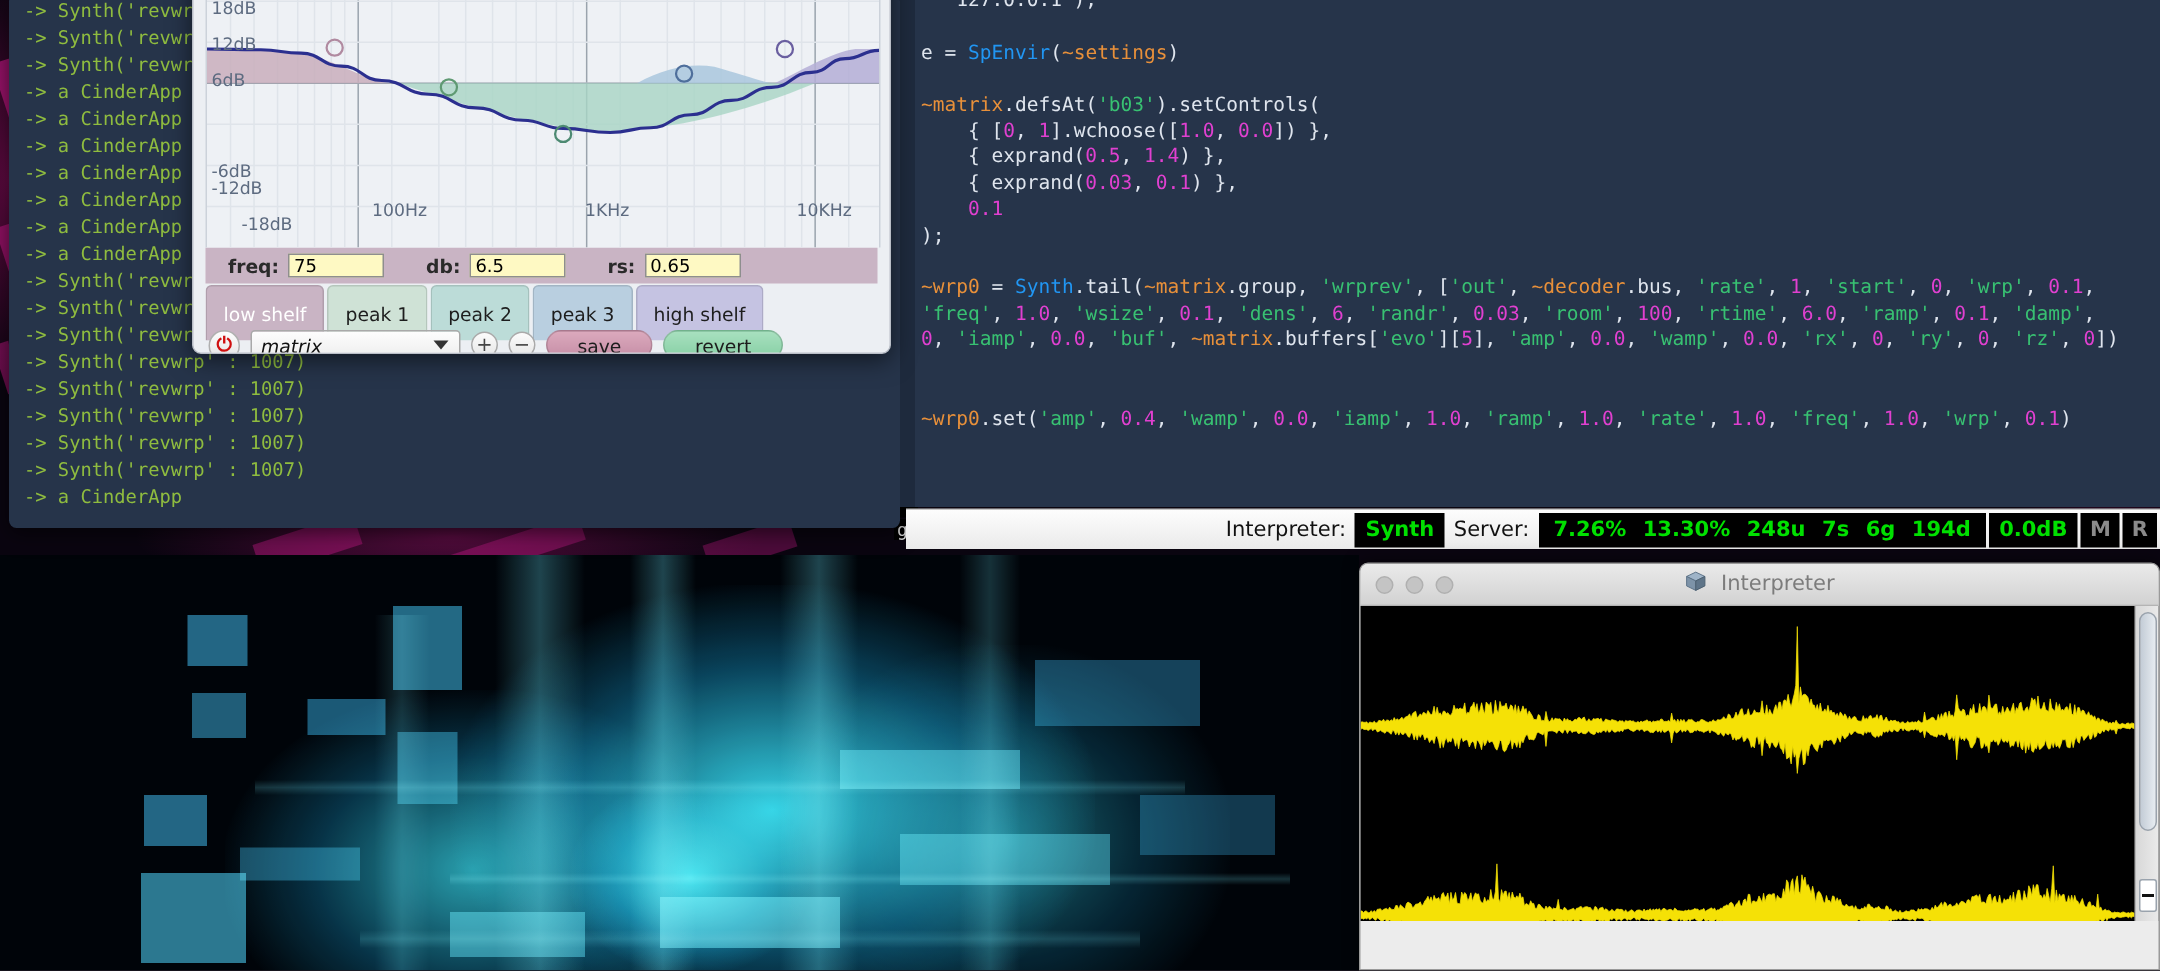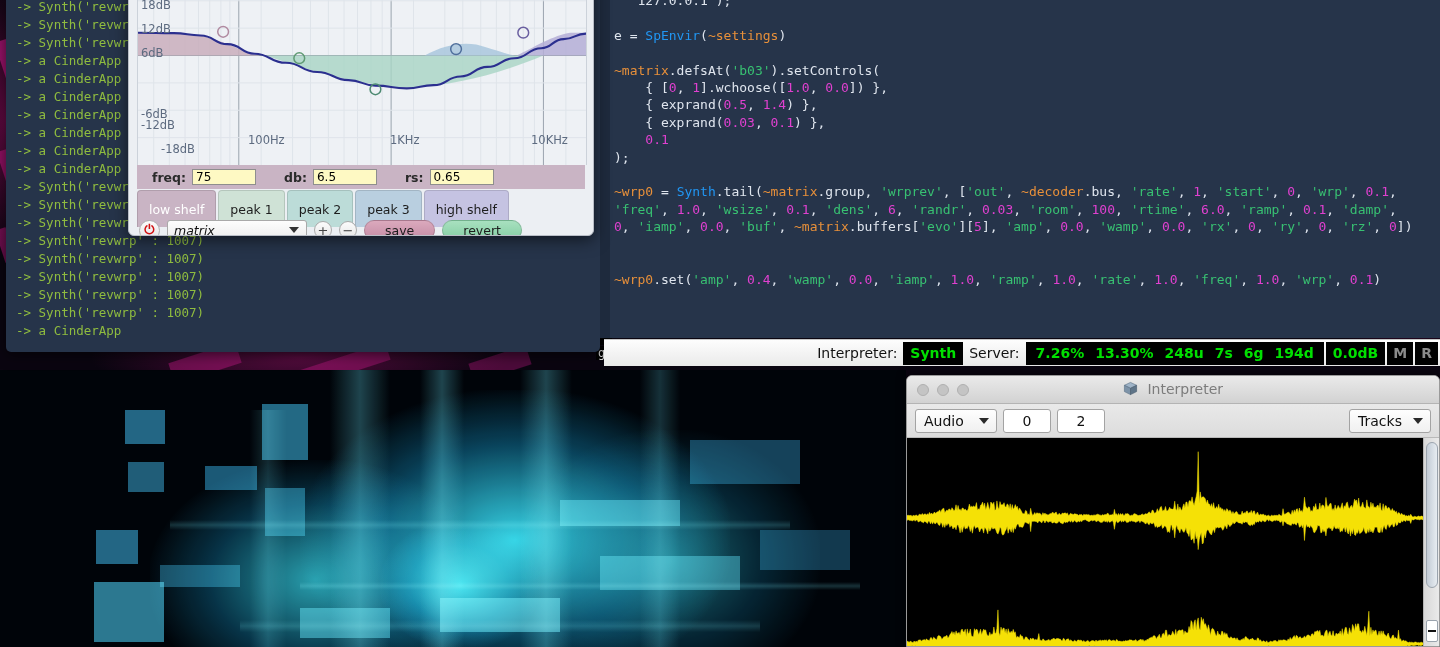--- a/index.html
+++ b/index.html
@@ -454,33 +454,20 @@
         <span class="cube-icon">
           <svg width="15" height="15" viewBox="0 0 16 16">
             <polygon points="8,1.5 14.5,4.6 8,7.8 1.5,4.6" fill="#9fb4c8" stroke="#5e7488" stroke-width="0.7"></polygon>
             <polygon points="1.5,4.6 8,7.8 8,14.5 1.5,11.3" fill="#7d93a8" stroke="#5e7488" stroke-width="0.7"></polygon>
             <polygon points="14.5,4.6 8,7.8 8,14.5 14.5,11.3" fill="#5e7488" stroke="#4c5f70" stroke-width="0.7"></polygon>
           </svg>
         </span>
         <span>Interpreter</span>
       </div>
     </div>
-    <div class="scope-toolbar">
-      <div class="tb-select">
-        <span>Audio</span>
-        <span class="caret"></span>
-      </div>
-      <div class="tb-num">0</div>
-      <div class="tb-num">2</div>
-      <div class="tb-spacer"></div>
-      <div class="tb-select">
-        <span>Tracks</span>
-        <span class="caret"></span>
-      </div>
-    </div>
     <div class="scope-body">
       <div class="scope-canvas">
         <svg id="scope-svg" width="100%" height="100%" viewBox="0 0 505 210" preserveAspectRatio="none">
             <path d="M0,77.6 L1,77.2 L2,77.5 L3,77.6 L4,77.2 L5,78.5 L6,77.3 L7,77.7 L8,77.8 L9,76.8 L10,78.1 L11,77.7 L12,76.2 L13,76.5 L14,76.9 L15,75.5 L16,77.1 L17,76.1 L18,76.0 L19,76.9 L20,75.8 L21,76.7 L22,74.4 L23,76.3 L24,75.1 L25,76.2 L26,75.2 L27,74.1 L28,75.6 L29,74.3 L30,73.7 L31,73.4 L32,71.9 L33,74.6 L34,71.7 L35,70.8 L36,70.2 L37,74.7 L38,73.3 L39,71.9 L40,73.0 L41,70.9 L42,71.3 L43,72.5 L44,69.7 L45,71.2 L46,72.9 L47,71.5 L48,66.8 L49,72.5 L50,67.5 L51,72.1 L52,71.2 L53,73.1 L54,70.1 L55,70.2 L56,71.9 L57,71.1 L58,72.6 L59,72.8 L60,70.8 L61,66.1 L62,69.2 L63,68.3 L64,68.9 L65,68.0 L66,68.7 L67,68.6 L68,64.6 L69,72.3 L70,70.8 L71,71.5 L72,67.2 L73,66.4 L74,64.1 L75,69.0 L76,65.1 L77,71.7 L78,69.1 L79,64.5 L80,69.0 L81,72.2 L82,64.0 L83,65.1 L84,66.5 L85,64.2 L86,72.2 L87,71.8 L88,62.9 L89,69.2 L90,71.5 L91,63.6 L92,67.1 L93,66.7 L94,66.8 L95,64.7 L96,69.0 L97,68.9 L98,65.9 L99,66.7 L100,70.7 L101,65.8 L102,72.2 L103,66.6 L104,71.3 L105,69.7 L106,66.6 L107,69.5 L108,68.3 L109,73.1 L110,69.9 L111,71.5 L112,73.2 L113,75.6 L114,75.7 L115,75.9 L116,72.4 L117,73.0 L118,76.7 L119,76.1 L120,76.9 L121,70.3 L122,75.1 L123,77.4 L124,76.5 L125,74.5 L126,76.6 L127,74.8 L128,75.2 L129,75.4 L130,75.2 L131,76.3 L132,77.4 L133,74.7 L134,76.5 L135,75.1 L136,76.4 L137,76.2 L138,77.3 L139,76.5 L140,75.4 L141,76.0 L142,74.5 L143,74.4 L144,75.7 L145,74.7 L146,74.0 L147,76.7 L148,76.8 L149,75.2 L150,76.7 L151,76.6 L152,75.0 L153,75.5 L154,75.1 L155,74.9 L156,75.7 L157,74.9 L158,77.5 L159,77.0 L160,75.3 L161,75.9 L162,76.2 L163,76.6 L164,75.7 L165,76.0 L166,76.3 L167,76.6 L168,77.5 L169,76.4 L170,76.8 L171,76.5 L172,77.9 L173,76.3 L174,76.8 L175,76.7 L176,76.4 L177,76.9 L178,76.6 L179,77.5 L180,77.6 L181,77.0 L182,77.7 L183,76.7 L184,77.4 L185,76.8 L186,76.5 L187,75.9 L188,77.2 L189,76.7 L190,77.9 L191,76.6 L192,77.2 L193,76.8 L194,76.5 L195,76.8 L196,75.3 L197,75.6 L198,77.2 L199,76.9 L200,77.0 L201,76.2 L202,77.3 L203,71.4 L204,76.4 L205,75.7 L206,77.7 L207,75.4 L208,77.6 L209,75.5 L210,76.9 L211,75.6 L212,77.6 L213,77.2 L214,75.6 L215,76.0 L216,75.6 L217,76.3 L218,77.4 L219,77.7 L220,77.0 L221,77.4 L222,75.8 L223,75.7 L224,76.2 L225,76.8 L226,77.4 L227,77.6 L228,77.0 L229,77.3 L230,75.8 L231,76.7 L232,77.0 L233,75.7 L234,76.0 L235,75.9 L236,75.1 L237,73.8 L238,75.3 L239,75.1 L240,72.0 L241,72.6 L242,75.2 L243,75.1 L244,73.9 L245,70.7 L246,73.7 L247,72.0 L248,69.1 L249,68.4 L250,73.2 L251,72.3 L252,72.3 L253,68.5 L254,72.9 L255,72.7 L256,71.7 L257,69.2 L258,71.1 L259,71.0 L260,71.3 L261,70.6 L262,63.2 L263,70.9 L264,72.6 L265,65.9 L266,72.6 L267,68.9 L268,71.3 L269,72.6 L270,68.5 L271,65.8 L272,69.9 L273,64.1 L274,64.1 L275,69.3 L276,63.2 L277,62.5 L278,64.3 L279,58.9 L280,64.4 L281,67.4 L282,62.7 L283,58.7 L284,52.9 L285,13.7 L286,64.9 L287,53.9 L288,60.3 L289,59.0 L290,58.8 L291,59.6 L292,61.1 L293,65.8 L294,62.0 L295,66.0 L296,66.0 L297,69.1 L298,65.7 L299,70.0 L300,64.7 L301,70.3 L302,70.5 L303,68.6 L304,71.0 L305,66.2 L306,71.1 L307,69.4 L308,71.4 L309,70.8 L310,73.4 L311,71.5 L312,74.0 L313,70.6 L314,71.9 L315,74.0 L316,71.9 L317,73.5 L318,76.2 L319,73.5 L320,75.9 L321,74.7 L322,73.6 L323,74.0 L324,76.2 L325,76.7 L326,76.8 L327,76.8 L328,73.1 L329,76.0 L330,74.6 L331,75.6 L332,73.4 L333,73.0 L334,75.4 L335,74.5 L336,74.7 L337,72.4 L338,76.1 L339,73.1 L340,72.9 L341,76.7 L342,75.9 L343,74.0 L344,76.4 L345,77.2 L346,76.0 L347,76.7 L348,76.4 L349,76.2 L350,77.4 L351,77.0 L352,78.3 L353,77.5 L354,77.2 L355,78.2 L356,78.2 L357,76.9 L358,77.9 L359,77.6 L360,77.2 L361,77.6 L362,77.2 L363,77.7 L364,76.2 L365,77.1 L366,77.9 L367,77.7 L368,70.7 L369,76.3 L370,76.2 L371,75.6 L372,74.8 L373,74.2 L374,74.5 L375,76.3 L376,76.4 L377,72.3 L378,76.0 L379,71.8 L380,74.8 L381,71.3 L382,70.7 L383,75.1 L384,70.0 L385,73.5 L386,72.5 L387,74.5 L388,70.0 L389,59.2 L390,67.8 L391,69.7 L392,70.7 L393,68.8 L394,69.3 L395,73.7 L396,72.5 L397,73.4 L398,68.2 L399,70.3 L400,65.6 L401,71.9 L402,71.3 L403,71.5 L404,65.0 L405,71.3 L406,67.4 L407,66.9 L408,68.1 L409,71.4 L410,59.4 L411,66.9 L412,68.9 L413,67.4 L414,65.5 L415,65.4 L416,72.5 L417,70.5 L418,72.8 L419,66.9 L420,71.6 L421,69.9 L422,67.4 L423,69.5 L424,71.1 L425,68.0 L426,64.8 L427,72.0 L428,67.7 L429,69.1 L430,64.9 L431,64.1 L432,69.2 L433,70.7 L434,68.4 L435,67.2 L436,70.5 L437,66.4 L438,61.2 L439,63.2 L440,61.9 L441,68.1 L442,60.0 L443,67.9 L444,69.4 L445,67.5 L446,64.2 L447,69.0 L448,69.7 L449,70.5 L450,61.9 L451,68.0 L452,69.0 L453,70.4 L454,64.2 L455,68.9 L456,65.2 L457,69.8 L458,68.7 L459,70.0 L460,67.7 L461,67.1 L462,70.2 L463,64.9 L464,71.6 L465,72.9 L466,65.8 L467,72.6 L468,67.7 L469,67.8 L470,71.3 L471,69.4 L472,69.8 L473,72.2 L474,72.8 L475,70.5 L476,73.1 L477,72.6 L478,74.3 L479,73.3 L480,76.4 L481,74.6 L482,75.0 L483,77.2 L484,75.3 L485,76.4 L486,77.1 L487,76.8 L488,78.3 L489,77.6 L490,78.3 L491,77.3 L492,78.2 L493,76.2 L494,78.1 L495,78.9 L496,78.8 L497,78.2 L498,78.7 L499,79.0 L500,78.2 L501,78.0 L502,78.8 L503,78.1 L504,78.1 L505,78.7 L505,81.7 L504,81.5 L503,80.9 L502,82.0 L501,81.6 L500,81.6 L499,81.4 L498,81.0 L497,81.1 L496,81.9 L495,81.7 L494,81.7 L493,85.4 L492,82.5 L491,82.5 L490,82.7 L489,81.7 L488,83.5 L487,82.7 L486,82.3 L485,84.1 L484,82.6 L483,84.9 L482,85.0 L481,83.7 L480,86.9 L479,87.6 L478,83.8 L477,88.4 L476,88.9 L475,85.4 L474,87.1 L473,88.1 L472,89.6 L471,86.5 L470,86.8 L469,91.5 L468,90.5 L467,87.0 L466,89.9 L465,94.4 L464,88.8 L463,94.5 L462,94.4 L461,93.9 L460,88.7 L459,89.4 L458,88.8 L457,92.3 L456,94.9 L455,92.5 L454,94.0 L453,90.1 L452,94.4 L451,90.7 L450,95.0 L449,95.4 L448,93.4 L447,89.0 L446,92.8 L445,93.9 L444,95.1 L443,95.6 L442,91.1 L441,95.3 L440,94.3 L439,97.5 L438,96.7 L437,89.9 L436,95.8 L435,92.0 L434,98.1 L433,90.2 L432,96.0 L431,94.6 L430,88.8 L429,94.1 L428,89.6 L427,90.3 L426,93.4 L425,92.5 L424,94.2 L423,89.0 L422,91.1 L421,89.5 L420,90.9 L419,90.1 L418,87.6 L417,91.0 L416,92.9 L415,89.8 L414,90.8 L413,88.8 L412,90.6 L411,90.0 L410,97.9 L409,92.5 L408,93.7 L407,90.7 L406,94.5 L405,94.8 L404,87.8 L403,87.9 L402,86.9 L401,91.2 L400,92.8 L399,94.7 L398,94.2 L397,90.2 L396,88.9 L395,87.3 L394,89.9 L393,88.0 L392,89.1 L391,85.8 L390,90.4 L389,102.5 L388,85.9 L387,89.8 L386,86.5 L385,88.7 L384,89.2 L383,84.9 L382,84.4 L381,87.2 L380,86.0 L379,85.6 L378,86.2 L377,85.1 L376,87.5 L375,86.9 L374,86.8 L373,86.0 L372,86.0 L371,84.6 L370,84.0 L369,83.0 L368,87.8 L367,82.6 L366,84.0 L365,84.3 L364,82.2 L363,82.9 L362,81.8 L361,82.8 L360,82.3 L359,82.5 L358,83.4 L357,83.2 L356,82.9 L355,81.5 L354,83.2 L353,81.5 L352,81.7 L351,83.5 L350,83.7 L349,83.0 L348,82.2 L347,84.0 L346,83.6 L345,82.4 L344,84.2 L343,83.4 L342,84.4 L341,83.3 L340,86.6 L339,85.8 L338,87.5 L337,86.0 L336,87.7 L335,87.0 L334,86.2 L333,83.8 L332,84.2 L331,83.7 L330,85.0 L329,83.4 L328,86.2 L327,85.3 L326,84.9 L325,84.9 L324,84.5 L323,83.5 L322,83.5 L321,85.2 L320,85.8 L319,83.9 L318,86.6 L317,87.3 L316,88.7 L315,87.0 L314,85.7 L313,90.8 L312,88.6 L311,87.2 L310,90.7 L309,92.3 L308,90.2 L307,89.0 L306,89.4 L305,89.9 L304,89.1 L303,89.9 L302,89.3 L301,94.6 L300,91.0 L299,93.2 L298,97.0 L297,95.9 L296,94.4 L295,92.1 L294,91.7 L293,93.8 L292,99.9 L291,95.3 L290,104.9 L289,106.0 L288,94.6 L287,97.6 L286,101.7 L285,111.6 L284,98.0 L283,100.8 L282,93.1 L281,105.3 L280,100.1 L279,101.4 L278,101.9 L277,91.1 L276,98.5 L275,95.7 L274,94.8 L273,89.5 L272,92.6 L271,94.4 L270,93.3 L269,91.1 L268,90.8 L267,94.8 L266,91.9 L265,91.3 L264,86.8 L263,90.1 L262,99.8 L261,89.2 L260,92.3 L259,86.8 L258,87.8 L257,94.6 L256,93.0 L255,94.3 L254,90.1 L253,88.2 L252,87.7 L251,89.8 L250,90.4 L249,86.0 L248,87.9 L247,88.7 L246,88.7 L245,89.6 L244,87.2 L243,89.3 L242,85.9 L241,84.5 L240,86.0 L239,85.4 L238,84.5 L237,86.8 L236,85.9 L235,84.0 L234,85.7 L233,85.7 L232,84.3 L231,83.8 L230,83.3 L229,82.7 L228,84.7 L227,82.5 L226,83.3 L225,83.6 L224,84.4 L223,83.7 L222,83.3 L221,83.4 L220,82.5 L219,83.4 L218,82.8 L217,84.1 L216,84.3 L215,84.5 L214,82.9 L213,82.3 L212,83.9 L211,82.6 L210,84.2 L209,82.2 L208,83.2 L207,84.2 L206,84.7 L205,82.5 L204,84.9 L203,91.3 L202,84.5 L201,82.6 L200,83.2 L199,84.0 L198,84.2 L197,82.4 L196,84.4 L195,82.8 L194,84.1 L193,82.5 L192,83.3 L191,84.5 L190,84.2 L189,84.3 L188,83.3 L187,82.6 L186,83.2 L185,83.7 L184,82.2 L183,82.1 L182,83.2 L181,82.2 L180,82.4 L179,83.2 L178,83.7 L177,83.1 L176,82.7 L175,81.8 L174,81.8 L173,82.1 L172,82.0 L171,83.8 L170,82.6 L169,83.9 L168,83.1 L167,83.8 L166,84.2 L165,83.6 L164,82.1 L163,83.8 L162,84.2 L161,82.3 L160,84.2 L159,82.8 L158,83.2 L157,84.4 L156,83.9 L155,84.7 L154,83.5 L153,85.4 L152,85.7 L151,85.1 L150,84.7 L149,83.1 L148,84.1 L147,85.2 L146,85.1 L145,85.0 L144,83.8 L143,84.9 L142,85.0 L141,83.3 L140,83.5 L139,83.6 L138,84.4 L137,82.7 L136,83.0 L135,85.0 L134,82.7 L133,82.5 L132,84.8 L131,84.2 L130,83.0 L129,83.1 L128,84.9 L127,83.8 L126,83.5 L125,83.2 L124,83.3 L123,83.3 L122,83.8 L121,93.6 L120,83.6 L119,86.0 L118,85.3 L117,84.8 L116,84.2 L115,84.7 L114,87.9 L113,89.4 L112,89.0 L111,88.8 L110,89.1 L109,85.9 L108,86.0 L107,88.1 L106,91.2 L105,89.3 L104,94.6 L103,89.3 L102,94.2 L101,91.5 L100,90.7 L99,95.2 L98,88.5 L97,91.6 L96,93.2 L95,96.0 L94,97.2 L93,96.2 L92,90.3 L91,89.3 L90,93.5 L89,96.1 L88,94.9 L87,92.1 L86,90.0 L85,90.5 L84,91.1 L83,88.7 L82,91.4 L81,93.2 L80,89.4 L79,95.8 L78,92.4 L77,90.4 L76,89.2 L75,95.1 L74,91.0 L73,90.2 L72,91.5 L71,94.0 L70,89.9 L69,89.1 L68,89.6 L67,90.5 L66,87.3 L65,89.5 L64,95.2 L63,89.3 L62,93.5 L61,89.2 L60,87.3 L59,90.6 L58,90.0 L57,91.0 L56,87.6 L55,90.0 L54,94.3 L53,88.8 L52,94.8 L51,90.1 L50,86.7 L49,87.0 L48,91.7 L47,89.0 L46,89.3 L45,91.0 L44,87.9 L43,87.5 L42,89.3 L41,85.8 L40,85.4 L39,87.6 L38,85.3 L37,89.4 L36,85.5 L35,89.3 L34,85.2 L33,84.5 L32,87.5 L31,87.1 L30,85.1 L29,84.3 L28,85.7 L27,85.5 L26,83.8 L25,86.1 L24,83.6 L23,85.9 L22,83.5 L21,82.9 L20,85.5 L19,84.6 L18,83.7 L17,83.3 L16,84.9 L15,84.1 L14,83.7 L13,82.8 L12,83.6 L11,84.0 L10,82.1 L9,82.1 L8,83.2 L7,81.7 L6,82.4 L5,83.0 L4,82.3 L3,82.4 L2,82.2 L1,81.4 L0,82.6 Z" fill="#f5e106" stroke="#f5e106" stroke-width="0.5"></path>
             <path d="M0,203.4 L1,203.3 L2,204.5 L3,203.3 L4,203.5 L5,204.5 L6,204.4 L7,203.1 L8,204.3 L9,203.0 L10,204.2 L11,202.2 L12,202.1 L13,201.8 L14,203.2 L15,202.3 L16,201.9 L17,201.6 L18,202.6 L19,200.8 L20,202.1 L21,202.3 L22,202.4 L23,199.7 L24,199.7 L25,202.2 L26,199.2 L27,200.1 L28,201.0 L29,202.1 L30,198.4 L31,197.4 L32,198.0 L33,198.7 L34,201.3 L35,200.4 L36,198.8 L37,198.7 L38,198.3 L39,197.2 L40,199.9 L41,198.9 L42,196.5 L43,195.5 L44,193.5 L45,196.5 L46,193.9 L47,197.4 L48,192.9 L49,195.4 L50,195.2 L51,194.3 L52,197.2 L53,192.2 L54,191.0 L55,194.0 L56,193.9 L57,191.3 L58,198.8 L59,190.9 L60,195.8 L61,194.8 L62,191.0 L63,198.1 L64,198.4 L65,198.6 L66,190.7 L67,193.1 L68,191.0 L69,192.2 L70,196.7 L71,194.6 L72,191.2 L73,197.0 L74,193.7 L75,191.2 L76,192.3 L77,191.9 L78,196.1 L79,197.7 L80,198.1 L81,194.2 L82,197.5 L83,195.8 L84,196.5 L85,189.0 L86,195.0 L87,195.6 L88,190.5 L89,171.9 L90,194.9 L91,197.7 L92,189.1 L93,193.1 L94,190.3 L95,190.0 L96,195.1 L97,191.0 L98,196.5 L99,190.7 L100,193.9 L101,194.9 L102,193.2 L103,194.9 L104,191.4 L105,194.9 L106,193.9 L107,200.1 L108,198.4 L109,198.9 L110,199.7 L111,196.5 L112,198.3 L113,198.3 L114,201.7 L115,201.6 L116,198.9 L117,199.0 L118,200.5 L119,201.4 L120,202.6 L121,200.0 L122,201.6 L123,200.3 L124,200.7 L125,202.3 L126,201.3 L127,201.9 L128,200.9 L129,195.6 L130,202.2 L131,202.3 L132,202.9 L133,200.9 L134,201.6 L135,203.0 L136,202.8 L137,202.4 L138,202.0 L139,201.5 L140,203.2 L141,201.5 L142,201.4 L143,200.6 L144,200.3 L145,201.6 L146,200.8 L147,200.5 L148,200.5 L149,201.0 L150,201.0 L151,202.6 L152,203.1 L153,200.3 L154,200.9 L155,203.3 L156,201.5 L157,201.1 L158,200.8 L159,202.9 L160,201.9 L161,202.4 L162,203.6 L163,203.4 L164,202.2 L165,203.1 L166,203.7 L167,202.0 L168,202.0 L169,202.4 L170,202.2 L171,202.5 L172,204.1 L173,202.5 L174,204.1 L175,203.8 L176,203.0 L177,202.5 L178,203.4 L179,204.3 L180,203.0 L181,202.7 L182,202.6 L183,203.0 L184,203.7 L185,202.0 L186,203.5 L187,202.7 L188,202.9 L189,201.8 L190,203.3 L191,202.0 L192,202.8 L193,201.9 L194,202.6 L195,201.7 L196,203.6 L197,202.1 L198,201.5 L199,202.2 L200,203.0 L201,202.5 L202,202.2 L203,202.5 L204,203.5 L205,201.4 L206,202.2 L207,203.2 L208,203.1 L209,203.3 L210,203.4 L211,203.5 L212,202.9 L213,203.3 L214,202.5 L215,203.0 L216,202.7 L217,202.5 L218,201.7 L219,202.1 L220,202.0 L221,203.1 L222,202.6 L223,202.5 L224,201.6 L225,203.6 L226,202.9 L227,202.3 L228,201.8 L229,201.2 L230,202.4 L231,201.4 L232,203.4 L233,202.5 L234,202.7 L235,201.3 L236,201.8 L237,200.2 L238,200.0 L239,199.2 L240,199.8 L241,198.0 L242,197.5 L243,198.6 L244,201.3 L245,198.9 L246,198.2 L247,196.3 L248,200.0 L249,199.9 L250,196.0 L251,195.3 L252,198.1 L253,192.2 L254,192.3 L255,199.3 L256,196.7 L257,196.7 L258,197.5 L259,196.6 L260,193.3 L261,195.4 L262,197.6 L263,191.5 L264,197.4 L265,193.3 L266,192.4 L267,192.1 L268,192.8 L269,191.9 L270,191.8 L271,197.1 L272,192.9 L273,194.4 L274,195.0 L275,194.8 L276,188.5 L277,192.6 L278,182.6 L279,184.2 L280,192.2 L281,184.2 L282,181.8 L283,192.5 L284,183.2 L285,179.9 L286,190.2 L287,192.2 L288,179.2 L289,183.9 L290,180.7 L291,187.1 L292,185.6 L293,188.4 L294,191.9 L295,186.8 L296,191.3 L297,197.6 L298,191.5 L299,190.2 L300,191.2 L301,193.5 L302,197.1 L303,198.1 L304,193.0 L305,196.4 L306,196.3 L307,198.1 L308,193.3 L309,193.6 L310,197.5 L311,194.5 L312,197.0 L313,195.4 L314,198.8 L315,199.9 L316,200.2 L317,198.7 L318,200.1 L319,200.5 L320,200.1 L321,199.9 L322,202.3 L323,199.8 L324,202.1 L325,202.2 L326,202.7 L327,201.4 L328,202.1 L329,200.3 L330,201.9 L331,198.8 L332,198.8 L333,200.6 L334,200.7 L335,202.2 L336,201.1 L337,201.3 L338,200.1 L339,201.5 L340,202.2 L341,202.1 L342,202.7 L343,199.9 L344,200.3 L345,202.7 L346,201.8 L347,203.8 L348,203.5 L349,202.7 L350,203.6 L351,204.3 L352,202.8 L353,204.5 L354,204.4 L355,203.8 L356,203.1 L357,203.7 L358,203.8 L359,202.6 L360,202.7 L361,202.6 L362,203.7 L363,203.8 L364,201.7 L365,202.8 L366,201.8 L367,202.7 L368,201.8 L369,201.9 L370,202.0 L371,202.8 L372,202.9 L373,200.9 L374,202.6 L375,199.4 L376,201.4 L377,200.4 L378,199.1 L379,197.6 L380,200.6 L381,197.3 L382,198.0 L383,200.6 L384,199.1 L385,198.8 L386,200.6 L387,200.0 L388,199.8 L389,197.9 L390,200.0 L391,198.1 L392,196.9 L393,197.0 L394,197.7 L395,198.7 L396,196.0 L397,195.8 L398,197.8 L399,193.7 L400,193.8 L401,193.2 L402,192.6 L403,194.5 L404,192.3 L405,197.8 L406,197.3 L407,197.4 L408,198.8 L409,194.7 L410,192.5 L411,192.2 L412,198.5 L413,194.7 L414,193.3 L415,197.5 L416,197.7 L417,192.8 L418,198.1 L419,198.3 L420,195.1 L421,196.5 L422,195.4 L423,195.9 L424,192.9 L425,197.4 L426,190.7 L427,197.9 L428,193.4 L429,189.4 L430,189.6 L431,195.6 L432,196.8 L433,189.8 L434,193.7 L435,195.6 L436,186.5 L437,188.7 L438,193.3 L439,185.8 L440,189.9 L441,185.8 L442,185.9 L443,192.9 L444,192.9 L445,195.3 L446,192.3 L447,194.6 L448,188.3 L449,192.9 L450,197.6 L451,188.3 L452,173.2 L453,198.0 L454,189.3 L455,196.8 L456,191.9 L457,194.2 L458,192.5 L459,192.2 L460,197.1 L461,197.4 L462,193.1 L463,197.5 L464,192.8 L465,197.1 L466,192.9 L467,196.4 L468,196.8 L469,199.1 L470,197.1 L471,195.0 L472,198.8 L473,200.7 L474,200.6 L475,197.6 L476,197.1 L477,200.4 L478,199.4 L479,200.4 L480,201.2 L481,192.1 L482,201.6 L483,200.7 L484,203.4 L485,202.8 L486,202.1 L487,203.2 L488,202.8 L489,203.4 L490,204.3 L491,204.6 L492,204.0 L493,204.4 L494,204.2 L495,204.5 L496,204.7 L497,204.1 L498,204.0 L499,204.5 L500,204.8 L501,204.4 L502,204.9 L503,204.1 L504,204.4 L505,204.9 L505,207.1 L504,206.9 L503,207.9 L502,207.0 L501,207.8 L500,207.0 L499,207.0 L498,207.3 L497,207.4 L496,207.7 L495,207.5 L494,207.2 L493,207.3 L492,208.4 L491,208.2 L490,207.6 L489,208.1 L488,208.0 L487,209.8 L486,207.9 L485,209.7 L484,210.3 L483,209.2 L482,209.2 L481,214.1 L480,209.8 L479,211.1 L478,213.7 L477,210.9 L476,214.4 L475,213.8 L474,213.8 L473,216.2 L472,214.2 L471,216.8 L470,212.7 L469,219.1 L468,216.3 L467,220.0 L466,213.4 L465,216.0 L464,220.0 L463,219.5 L462,218.7 L461,216.9 L460,213.1 L459,217.0 L458,213.6 L457,214.8 L456,215.9 L455,222.6 L454,221.1 L453,215.0 L452,231.2 L451,222.1 L450,220.2 L449,224.1 L448,214.5 L447,221.5 L446,218.0 L445,215.5 L444,218.9 L443,220.2 L442,223.5 L441,218.8 L440,223.5 L439,218.4 L438,224.6 L437,222.8 L436,215.8 L435,218.2 L434,220.9 L433,217.4 L432,217.8 L431,214.5 L430,220.6 L429,223.4 L428,221.7 L427,222.5 L426,213.7 L425,220.2 L424,220.4 L423,213.0 L422,216.2 L421,220.2 L420,220.3 L419,220.2 L418,214.1 L417,215.1 L416,219.3 L415,220.4 L414,217.1 L413,216.7 L412,215.5 L411,217.6 L410,221.1 L409,214.1 L408,215.9 L407,215.9 L406,214.6 L405,214.9 L404,219.6 L403,219.3 L402,218.0 L401,214.5 L400,217.3 L399,219.8 L398,215.7 L397,214.7 L396,215.3 L395,217.9 L394,217.0 L393,217.2 L392,214.8 L391,216.8 L390,218.5 L389,212.0 L388,211.5 L387,215.5 L386,214.3 L385,214.7 L384,216.0 L383,215.4 L382,214.8 L381,211.8 L380,214.4 L379,214.1 L378,211.2 L377,211.7 L376,210.3 L375,211.5 L374,211.2 L373,210.7 L372,209.5 L371,209.4 L370,211.0 L369,210.3 L368,209.8 L367,208.3 L366,208.2 L365,208.5 L364,208.2 L363,207.9 L362,209.9 L361,209.1 L360,208.5 L359,209.2 L358,209.4 L357,208.8 L356,208.5 L355,208.7 L354,207.6 L353,208.9 L352,209.2 L351,208.0 L350,209.2 L349,208.9 L348,209.3 L347,209.0 L346,210.3 L345,209.4 L344,210.1 L343,211.9 L342,211.7 L341,211.7 L340,209.6 L339,212.2 L338,210.8 L337,210.3 L336,212.4 L335,213.1 L334,214.1 L333,210.8 L332,212.3 L331,210.2 L330,211.9 L329,212.7 L328,209.7 L327,211.7 L326,209.3 L325,209.2 L324,209.8 L323,211.4 L322,212.5 L321,210.6 L320,210.1 L319,211.6 L318,213.0 L317,214.5 L316,214.0 L315,213.0 L314,215.8 L313,215.2 L312,212.6 L311,211.9 L310,215.3 L309,213.8 L308,218.9 L307,217.8 L306,214.4 L305,219.9 L304,214.4 L303,220.7 L302,217.3 L301,213.9 L300,218.4 L299,215.6 L298,219.9 L297,219.0 L296,223.2 L295,223.1 L294,216.8 L293,223.7 L292,221.2 L291,231.3 L290,218.2 L289,230.8 L288,227.1 L287,232.6 L286,221.3 L285,230.5 L284,232.7 L283,223.2 L282,225.0 L281,222.3 L280,222.5 L279,223.5 L278,221.0 L277,224.3 L276,215.6 L275,224.4 L274,218.6 L273,221.4 L272,223.1 L271,218.0 L270,213.9 L269,214.2 L268,217.0 L267,219.7 L266,217.7 L265,217.4 L264,218.7 L263,220.7 L262,217.3 L261,219.9 L260,214.8 L259,220.0 L258,219.1 L257,215.2 L256,213.1 L255,216.4 L254,219.9 L253,212.7 L252,218.1 L251,216.5 L250,212.6 L249,217.1 L248,217.5 L247,217.1 L246,213.1 L245,213.8 L244,212.0 L243,210.4 L242,214.4 L241,213.4 L240,212.8 L239,212.0 L238,212.4 L237,211.6 L236,209.4 L235,211.8 L234,209.4 L233,211.8 L232,208.7 L231,209.7 L230,210.8 L229,210.9 L228,210.3 L227,209.3 L226,209.8 L225,210.1 L224,208.1 L223,209.3 L222,210.4 L221,210.1 L220,209.9 L219,209.3 L218,208.1 L217,208.8 L216,208.8 L215,210.0 L214,208.8 L213,209.8 L212,209.7 L211,210.6 L210,208.7 L209,209.8 L208,208.4 L207,209.1 L206,210.8 L205,209.6 L204,209.8 L203,209.2 L202,208.3 L201,209.0 L200,209.5 L199,209.6 L198,210.9 L197,210.0 L196,209.4 L195,209.2 L194,209.4 L193,210.3 L192,209.6 L191,208.1 L190,209.1 L189,208.7 L188,209.6 L187,208.8 L186,208.9 L185,208.6 L184,208.1 L183,207.8 L182,209.6 L181,208.6 L180,209.4 L179,207.8 L178,207.8 L177,208.6 L176,209.3 L175,208.6 L174,209.7 L173,208.4 L172,208.1 L171,209.0 L170,209.8 L169,208.6 L168,208.8 L167,210.0 L166,208.2 L165,208.2 L164,209.2 L163,208.5 L162,210.3 L161,210.4 L160,210.7 L159,209.1 L158,210.8 L157,209.5 L156,210.2 L155,209.0 L154,208.9 L153,210.1 L152,209.8 L151,211.8 L150,209.4 L149,212.1 L148,210.6 L147,211.3 L146,211.1 L145,210.1 L144,209.1 L143,209.0 L142,211.7 L141,209.4 L140,211.6 L139,208.7 L138,209.7 L137,210.3 L136,211.1 L135,209.0 L134,211.3 L133,210.0 L132,209.1 L131,211.2 L130,209.8 L129,214.8 L128,209.8 L127,209.6 L126,208.7 L125,211.4 L124,211.6 L123,211.8 L122,211.4 L121,209.1 L120,209.7 L119,210.1 L118,209.7 L117,209.7 L116,213.3 L115,213.5 L114,210.0 L113,212.0 L112,210.6 L111,213.1 L110,215.6 L109,215.8 L108,217.3 L107,213.7 L106,217.5 L105,212.5 L104,220.2 L103,215.7 L102,216.5 L101,219.2 L100,220.0 L99,217.2 L98,217.1 L97,216.1 L96,222.3 L95,218.5 L94,219.7 L93,221.3 L92,220.1 L91,222.2 L90,218.2 L89,227.3 L88,214.6 L87,217.1 L86,216.9 L85,214.6 L84,221.4 L83,217.9 L82,217.6 L81,220.8 L80,213.6 L79,213.7 L78,221.2 L77,220.3 L76,220.5 L75,216.8 L74,221.0 L73,220.0 L72,214.0 L71,215.9 L70,213.7 L69,217.7 L68,216.0 L67,214.2 L66,217.8 L65,215.1 L64,214.8 L63,218.4 L62,219.5 L61,219.0 L60,215.9 L59,220.3 L58,217.4 L57,220.4 L56,217.8 L55,217.0 L54,213.3 L53,216.0 L52,218.5 L51,216.3 L50,218.6 L49,217.6 L48,216.2 L47,216.5 L46,213.6 L45,212.0 L44,217.3 L43,218.1 L42,214.5 L41,213.0 L40,216.6 L39,213.6 L38,211.9 L37,216.5 L36,213.0 L35,211.4 L34,214.2 L33,213.9 L32,213.0 L31,214.4 L30,212.6 L29,211.8 L28,213.8 L27,209.7 L26,210.5 L25,212.3 L24,210.3 L23,211.9 L22,211.6 L21,210.2 L20,210.1 L19,209.4 L18,210.0 L17,210.4 L16,208.7 L15,209.7 L14,210.2 L13,209.6 L12,208.6 L11,207.9 L10,209.5 L9,209.0 L8,207.7 L7,208.3 L6,209.1 L5,207.6 L4,208.7 L3,208.0 L2,208.8 L1,208.1 L0,208.6 Z" fill="#f5e106" stroke="#f5e106" stroke-width="0.5"></path>
           </svg>
       </div>
       <div class="scope-scroll">
         <div class="scroll-thumb"></div>
         <div class="scroll-handle"></div>

